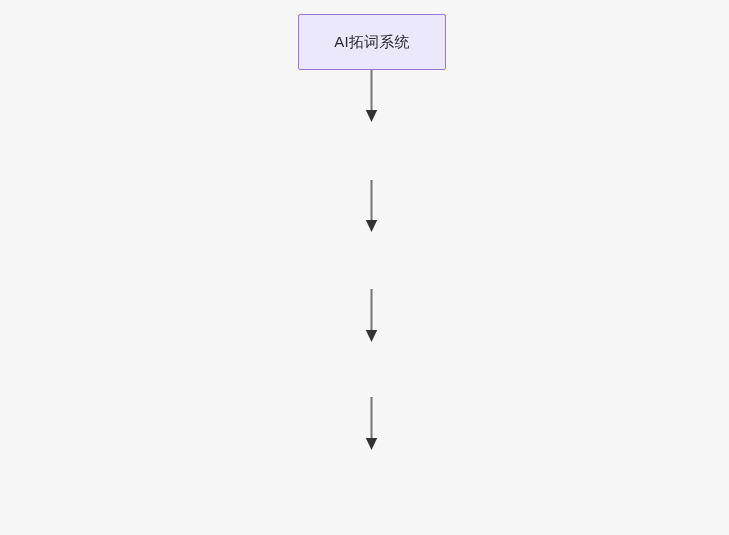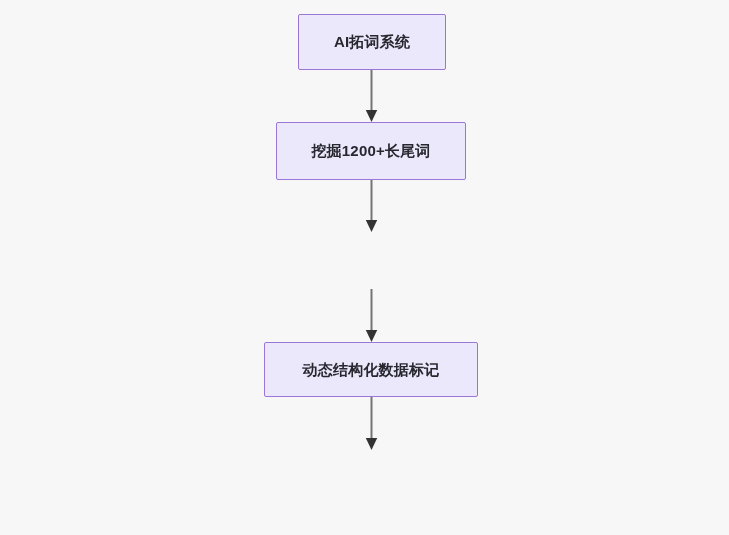--- a/index.html
+++ b/index.html
@@ -10,21 +10,20 @@
     width: 729px;
     height: 535px;
     background: #f7f7f8;
     font-family: "Liberation Sans", "DejaVu Sans", sans-serif;
     overflow: hidden;
   }
   #flowchart {
     position: relative;
     width: 729px;
     height: 535px;
-    font-weight: bold;
   }
   .node {
     position: absolute;
     box-sizing: border-box;
     background: #ece8fc;
     border: 1.6px solid #9a77d6;
     border-radius: 2px;
     display: flex;
     align-items: center;
     justify-content: center;
@@ -55,42 +54,36 @@
     <span class="node-label">AI拓词系统</span>
   </div>
 
   <div class="edge" style="left:359px; top:70px; height:52px;">
     <svg width="25" height="52" viewBox="0 0 25 52">
       <line x1="12.5" y1="0" x2="12.5" y2="43" stroke="#757575" stroke-width="2"></line>
       <polygon points="12.5,52 6.8,40 18.2,40" fill="#333333"></polygon>
     </svg>
   </div>
 
-  <div class="node" style="left:276px; top:122px; width:190px; height:58px;">
-    <span class="node-label">挖掘1200+长尾词</span>
-  </div>
 
   <div class="edge" style="left:359px; top:180px; height:52px;">
     <svg width="25" height="52" viewBox="0 0 25 52">
       <line x1="12.5" y1="0" x2="12.5" y2="43" stroke="#757575" stroke-width="2"></line>
       <polygon points="12.5,52 6.8,40 18.2,40" fill="#333333"></polygon>
     </svg>
   </div>
 
 
   <div class="edge" style="left:359px; top:289px; height:53px;">
     <svg width="25" height="53" viewBox="0 0 25 53">
       <line x1="12.5" y1="0" x2="12.5" y2="44" stroke="#757575" stroke-width="2"></line>
       <polygon points="12.5,53 6.8,41 18.2,41" fill="#333333"></polygon>
     </svg>
   </div>
 
-  <div class="node" style="left:264px; top:342px; width:214px; height:55px;">
-    <span class="node-label">动态结构化数据标记</span>
-  </div>
 
   <div class="edge" style="left:359px; top:397px; height:53px;">
     <svg width="25" height="53" viewBox="0 0 25 53">
       <line x1="12.5" y1="0" x2="12.5" y2="44" stroke="#757575" stroke-width="2"></line>
       <polygon points="12.5,53 6.8,41 18.2,41" fill="#333333"></polygon>
     </svg>
   </div>
 
 
 </div>

